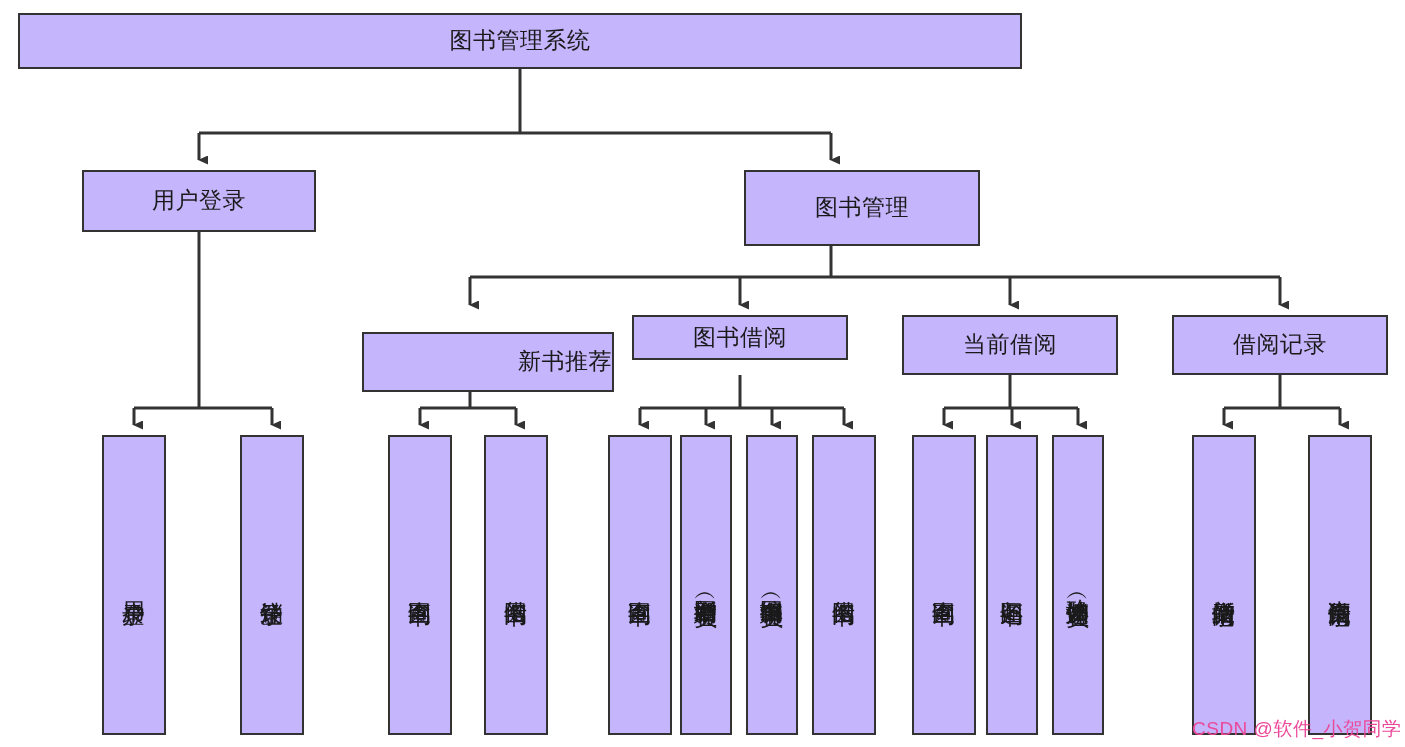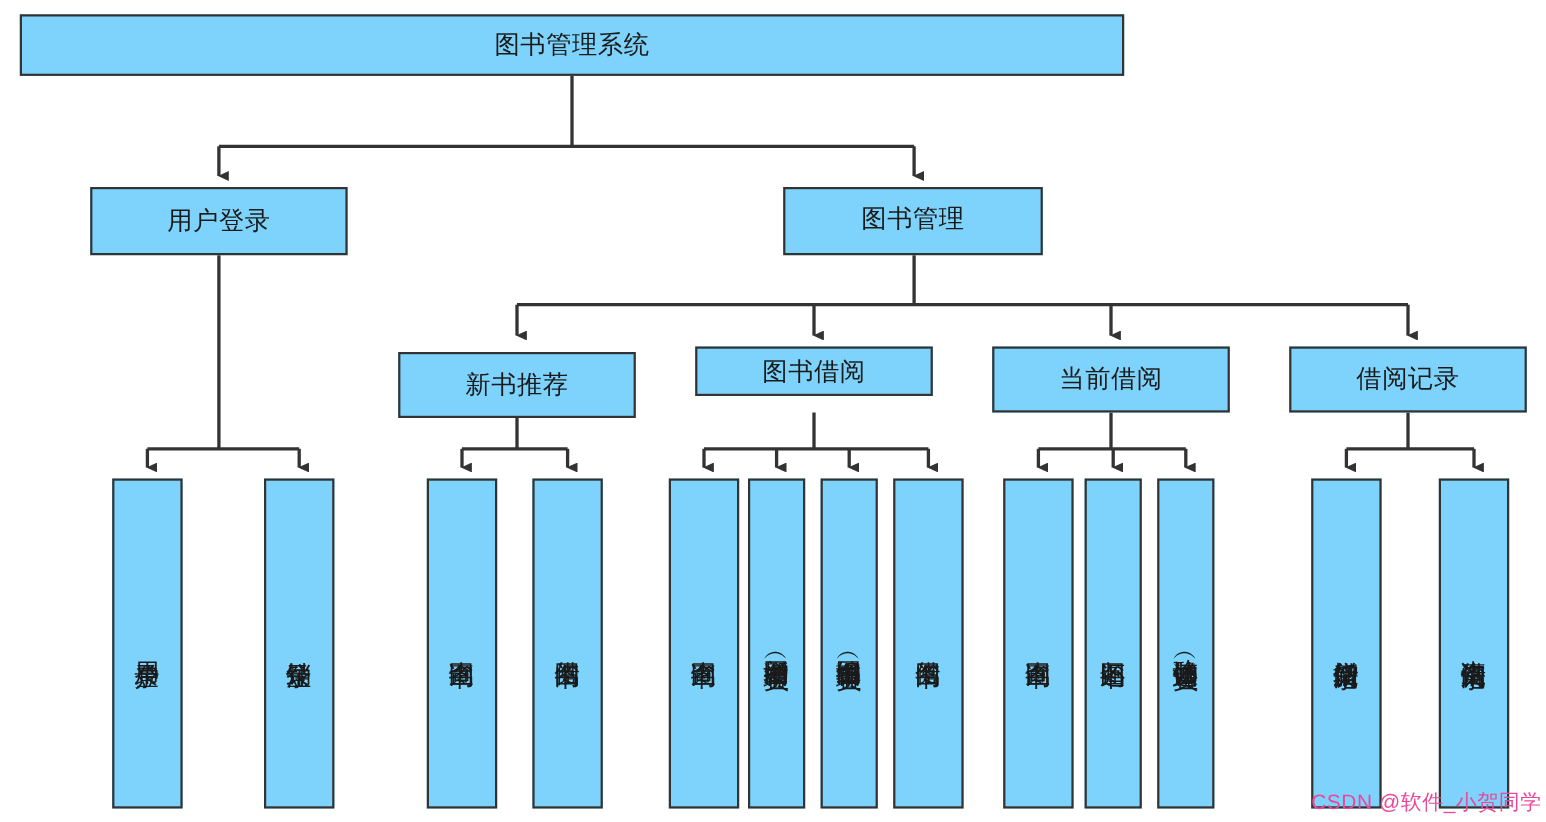--- a/index.html
+++ b/index.html
@@ -21,21 +21,21 @@
     position: absolute;
     left: 0;
     top: 0;
     width: 1405px;
     height: 747px;
     pointer-events: none;
   }
   .node {
     position: absolute;
     box-sizing: border-box;
-    background: #7dd3fc;
+    background: #c4b5fd;
     border: 2px solid #333333;
     display: flex;
     align-items: center;
     justify-content: center;
     color: #1a1a1a;
   }
   .node .lbl {
     display: block;
     text-align: center;
     line-height: 1.02;
@@ -119,25 +119,25 @@
     </g>
   </svg>
 
   <div class="node horiz" style="left:18px; top:13px; width:1004px; height:56px;">
     <span class="lbl">图书管理系统</span>
   </div>
 
   <div class="node horiz" style="left:82px; top:170px; width:234px; height:62px;">
     <span class="lbl">用户登录</span>
   </div>
-  <div class="node horiz" style="left:712px; top:170px; width:236px; height:62px;font-family:Liberation Mono, monospace;">
+  <div class="node horiz" style="left:744px; top:170px; width:236px; height:76px;">
     <span class="lbl">图书管理</span>
   </div>
 
-  <div class="node horiz" style="left:362px; top:320px; width:216px; height:60px;">
+  <div class="node horiz" style="left:362px; top:332px; width:252px; height:60px;justify-content:flex-end;">
     <span class="lbl">新书推荐</span>
   </div>
   <div class="node horiz" style="left:632px; top:315px; width:216px; height:45px;">
     <span class="lbl">图书借阅</span>
   </div>
   <div class="node horiz" style="left:1172px; top:315px; width:216px; height:60px;">
     <span class="lbl">借阅记录</span>
   </div>
   <div class="node horiz" style="left:902px; top:315px; width:216px; height:60px;">
     <span class="lbl">当前借阅</span>

